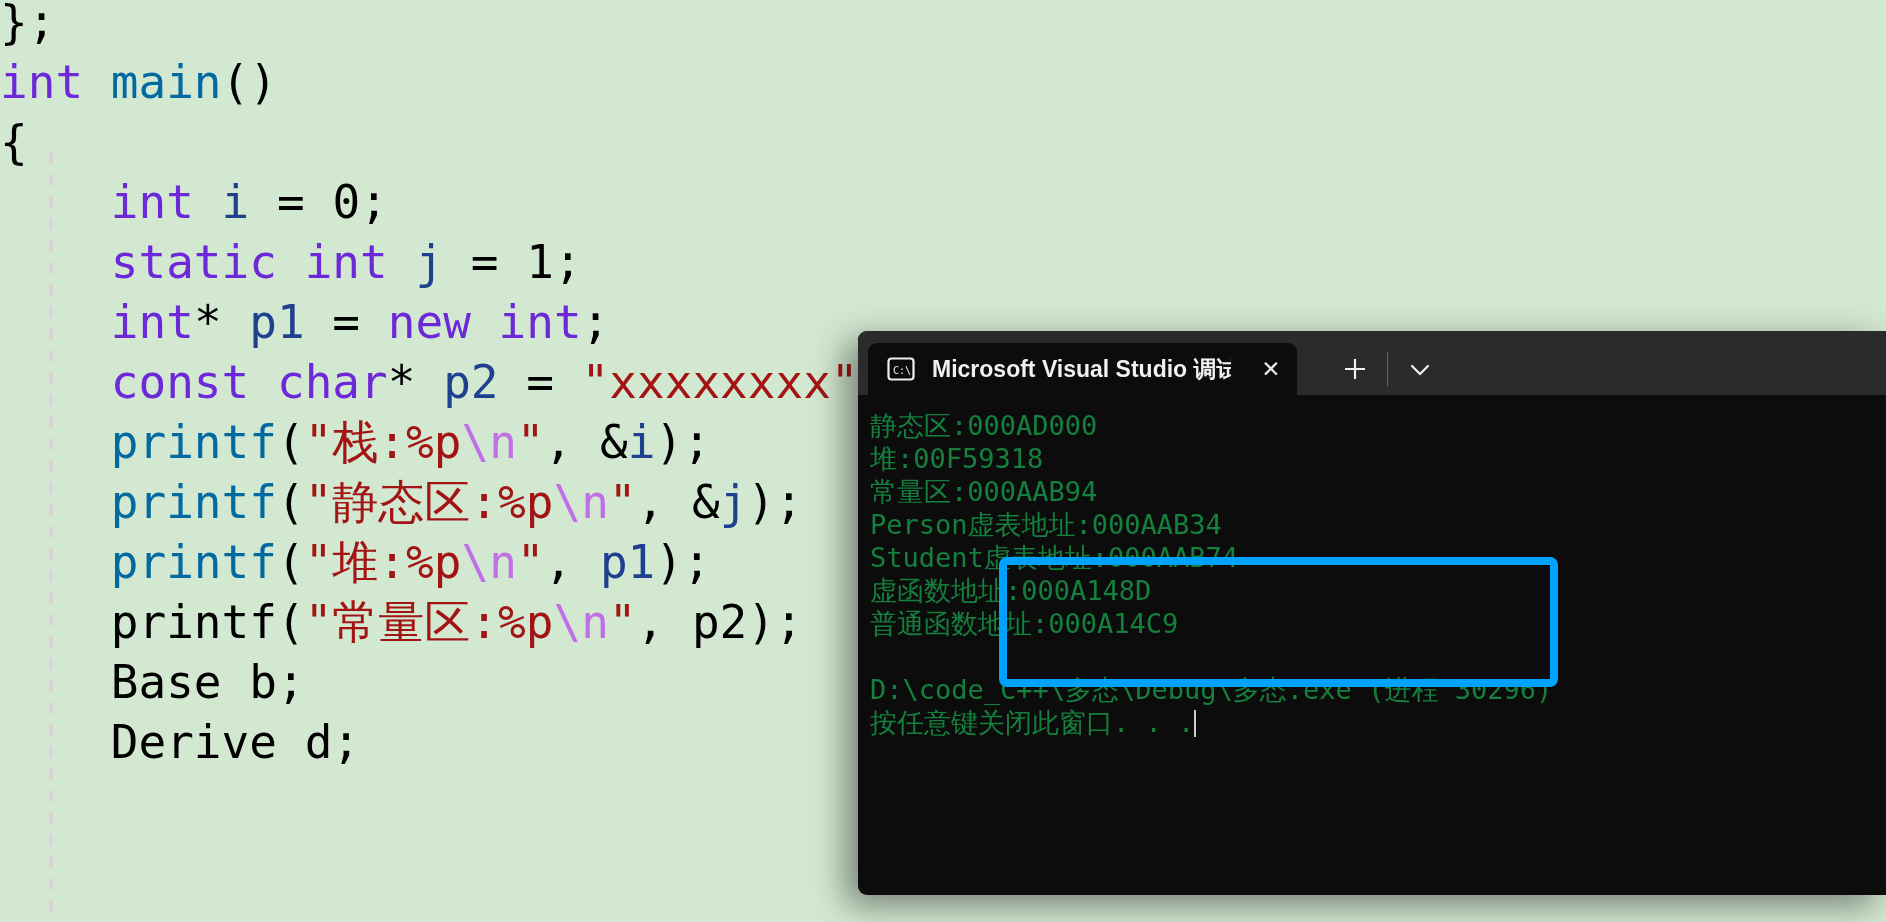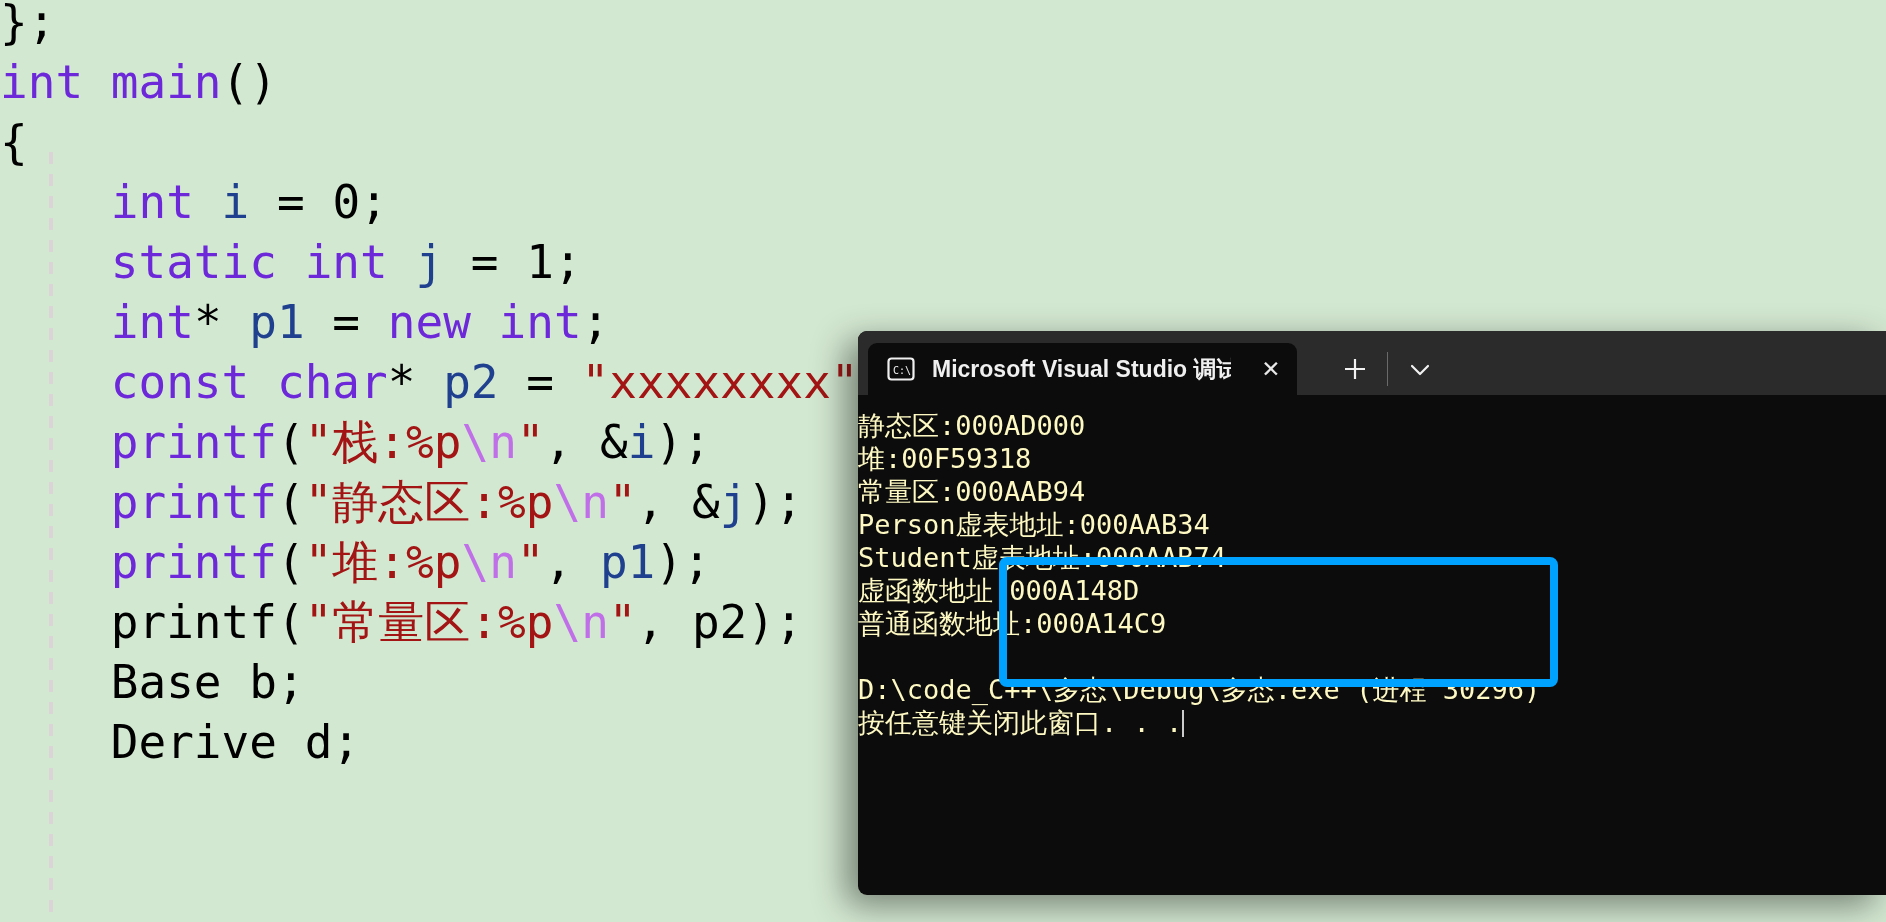--- a/index.html
+++ b/index.html
@@ -29,21 +29,21 @@
     left: 0;
     top: -8px;
     font-family: "DejaVu Sans Mono", monospace;
     font-size: 46px;
     line-height: 60px;
     white-space: pre;
     letter-spacing: 0px;
   }
   .ln { display: block; height: 60px; }
   .kw   { color: #6d28d9; }
-  .fn   { color: #6d28d9; }
+  .fn   { color: #0369a1; }
   .pl   { color: #000000; }
   .str  { color: #a31515; }
   .esc  { color: #c06fe8; }
   .var  { color: #1f3f8f; }
   .num  { color: #000000; }
 
   
   .guide {
     position: absolute;
     left: 49px;
@@ -122,22 +122,22 @@
   }
   .dropdown {
     width: 56px; height: 52px;
     display:flex; align-items:center; justify-content:center;
     color: #f2f2f2;
     margin-left: 4px;
   }
 
   #console {
     position: relative;
-    padding: 14px 0 0 0;
-    color: #fef9c3;
+    padding: 14px 0 0 12px;
+    color: #15803d;
     font-family: "DejaVu Sans Mono", monospace;
     font-size: 27px;
     line-height: 33px;
     white-space: pre;
   }
   #console .cline { display:block; height: 33px; }
   .caret {
     display: inline-block;
     width: 2px;
     height: 27px;

